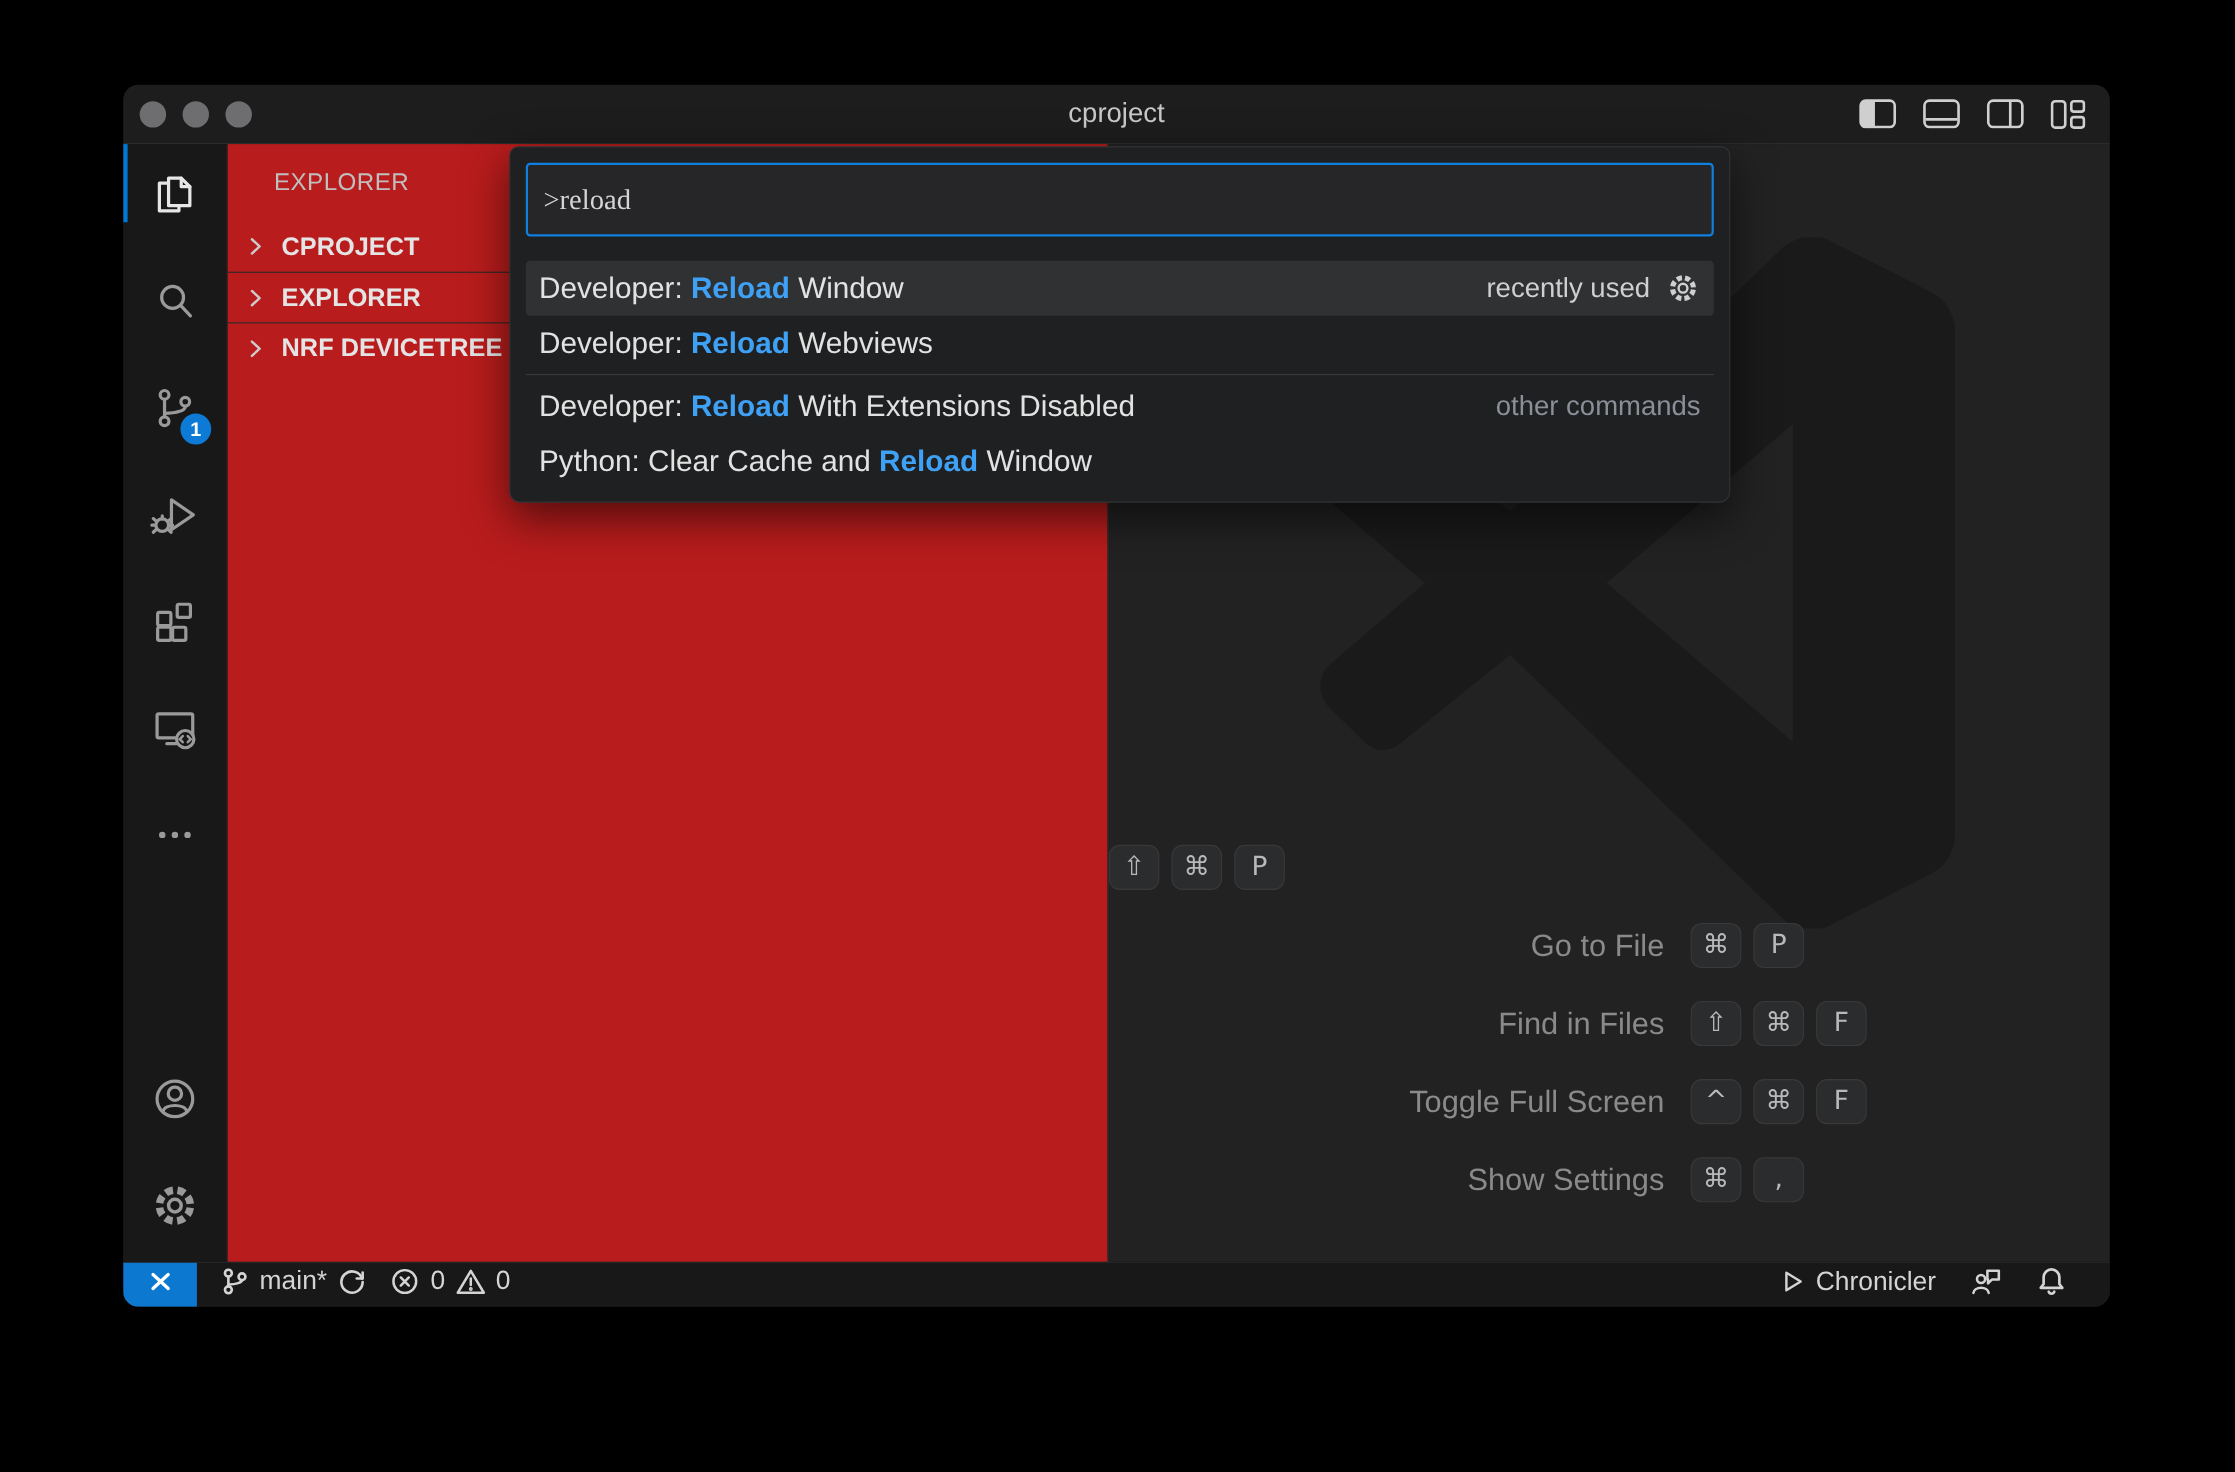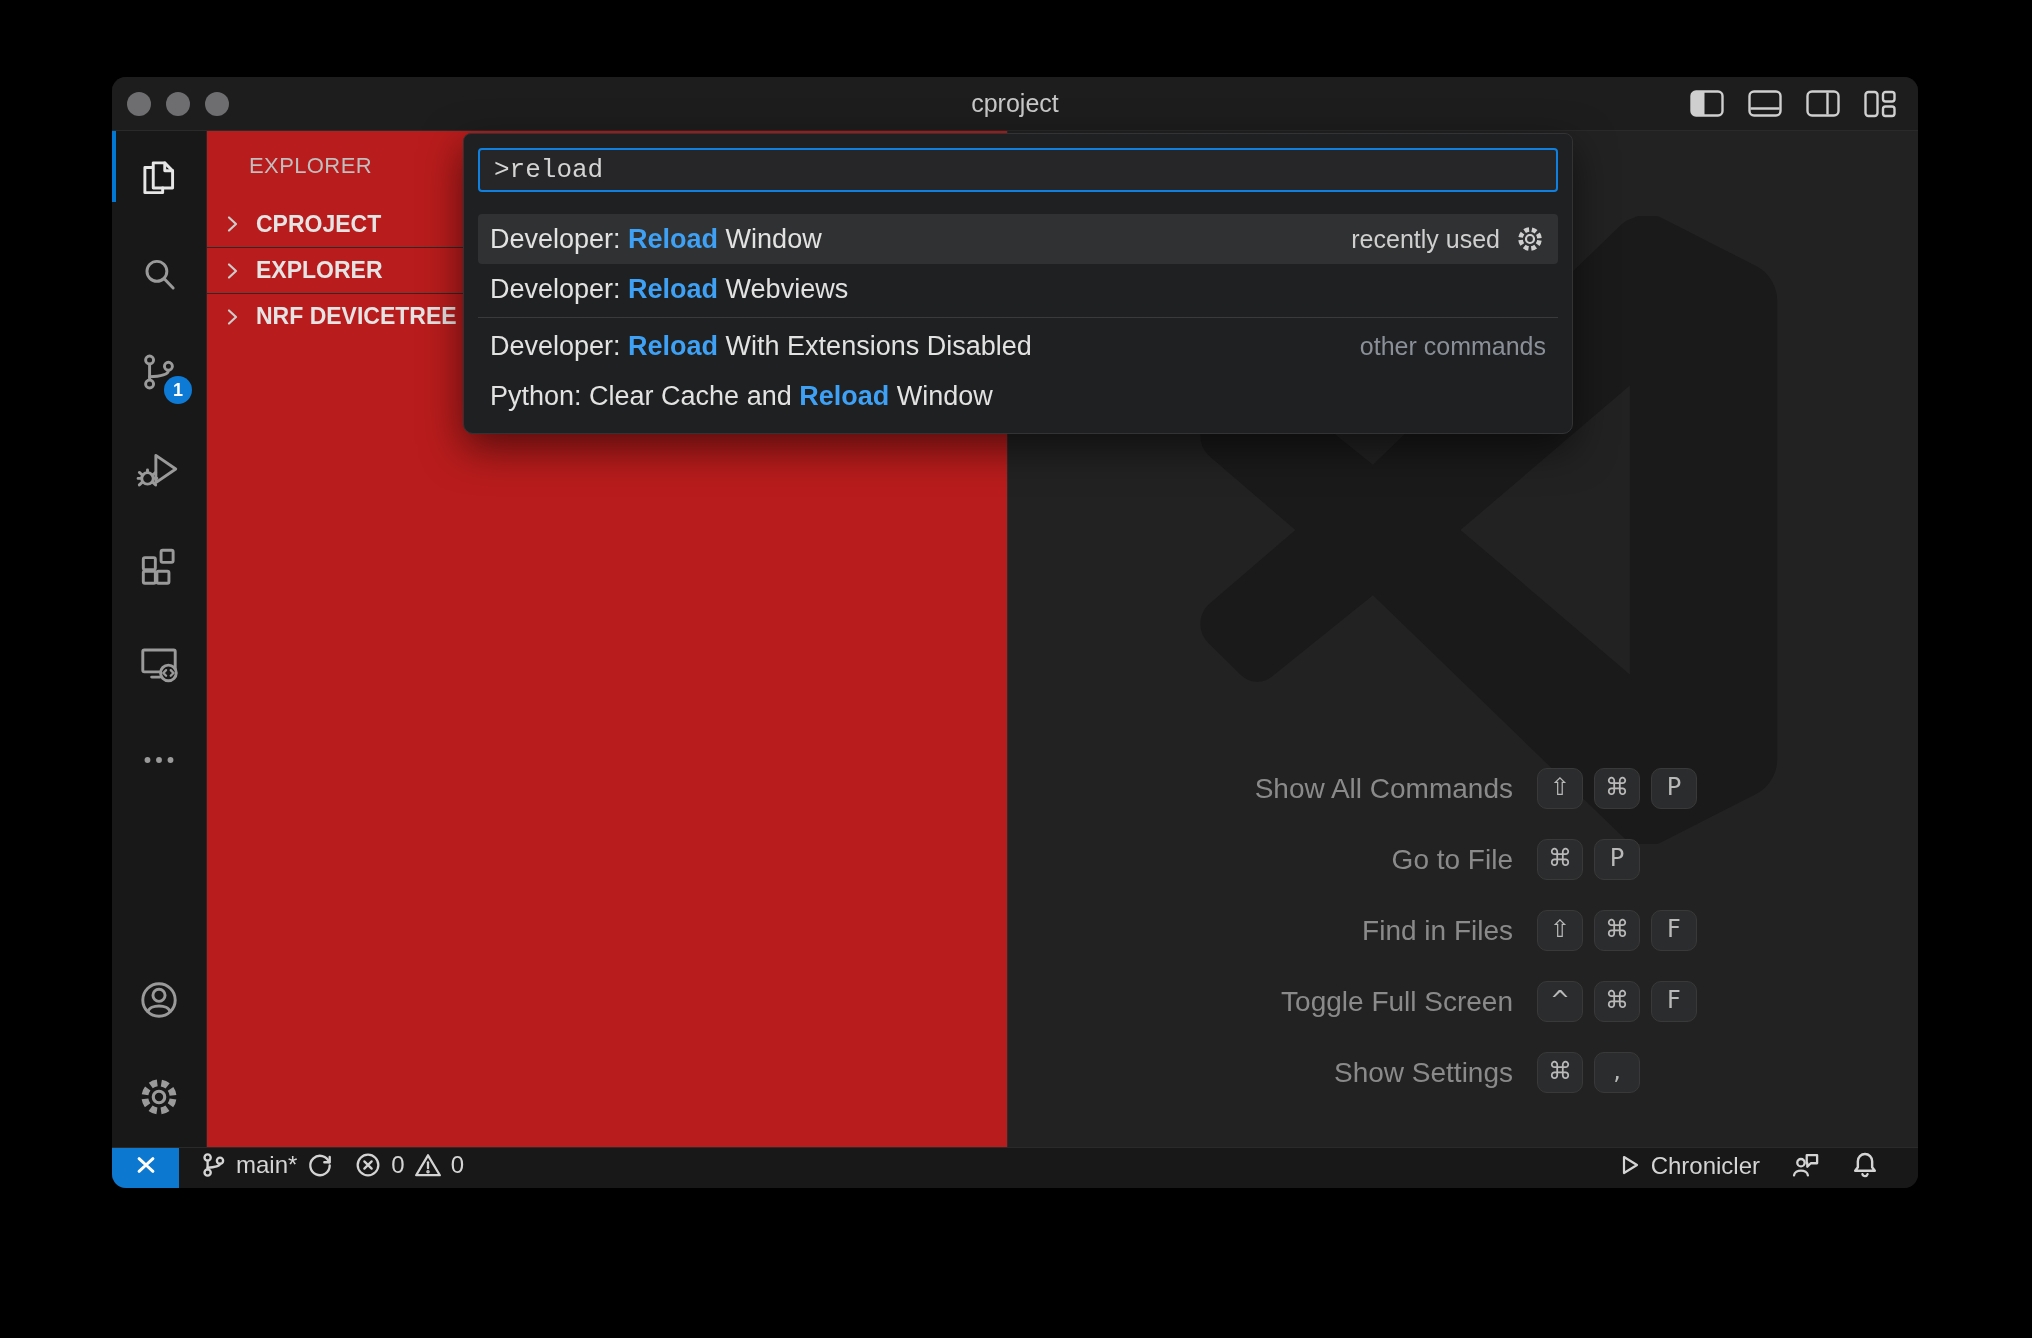--- a/index.html
+++ b/index.html
@@ -47,23 +47,23 @@
              display:flex;align-items:center;color:#d4d4d4;font-size:24px;}
   .remote{width:67px;height:100%;background:#0d78d0;display:flex;align-items:center;
           justify-content:center;cursor:pointer;}
   .sb-group{display:flex;gap:9px;margin-left:20px;cursor:pointer;}
   .sb-right{margin-left:auto;display:flex;align-items:center;gap:30px;padding-right:38px;}
   .sb-right .sb-group{margin-left:0;}
   
   .palette{position:absolute;left:351px;top:56px;width:1110px;z-index:50;background:#1f2021;
            border:1px solid #333335;border-radius:8px 8px 10px 10px;box-sizing:border-box;
            padding:14px 14px 12px 14px;box-shadow:0 14px 40px rgba(0,0,0,.55);}
-  .qp-input{width:100%;box-sizing:border-box;height:44px;background:#262628;border:2px solid #0f7fe0;
+  .qp-input{width:100%;box-sizing:border-box;height:67px;background:#262628;border:2px solid #0f7fe0;
             border-radius:4px;color:#d4d4d4;font-size:26px;padding:0 14px;outline:none;
-            font-family:Liberation Mono, monospace;}
+            font-family:Liberation Serif, serif;}
   .qp-list{margin-top:22px;}
   .qp-row{height:50px;display:flex;align-items:center;padding:0 12px;font-size:27px;color:#e2e2e2;
           border-radius:4px;cursor:pointer;}
   .qp-row.selected{background:#2f3132;}
   .hl{color:#3ea1f5;font-weight:700;margin-top:12px;}
   .qp-meta{margin-left:auto;font-size:25px;color:#8a8f98;}
   .qp-row.selected .qp-meta{color:#cfcfcf;}
   .qp-gear{margin-left:14px;display:flex;align-items:center;}
   .qp-sep{height:1px;background:#3a3a3c;margin:3px 0;}
   svg{flex:0 0 auto;}
@@ -234,21 +234,20 @@
 
       <main class="editor">
         <span class="logo">
           <svg width="592" height="628" viewBox="0 0 100 100" preserveAspectRatio="none">
             <path fill="#1a1a1b" d="M74.9.3a6.2 6.2 0 0 1 4.8 0l16 7.7a6.2 6.2 0 0 1 3.5 5.6v72.8a6.2 6.2 0 0 1-3.5 5.6l-16 7.7a6.2 6.2 0 0 1-7-1.2L30.9 60.4l-17 12.9a4.1 4.1 0 0 1-5.3-.2l-5.5-5.1a4.1 4.1 0 0 1 0-6.1L17.8 50 3.1 38.1a4.1 4.1 0 0 1 0-6.1l5.5-5.1a4.1 4.1 0 0 1 5.3-.2l17 12.9L72.7 1.5c.6-.6 1.4-1 2.2-1.2zM74.3 27 45.7 50l28.6 23z"></path>
           </svg>
         </span>
 
         <div class="watermark">
           <div class="wm-row">
-            <span class="wm-label">Show All Commands</span>
             <span class="wm-keys">
               <span class="key">⇧</span>
               <span class="key">⌘</span>
               <span class="key">P</span>
             </span>
           </div>
           <div class="wm-row">
             <span class="wm-label">Go to File</span>
             <span class="wm-keys">
               <span class="key">⌘</span>

